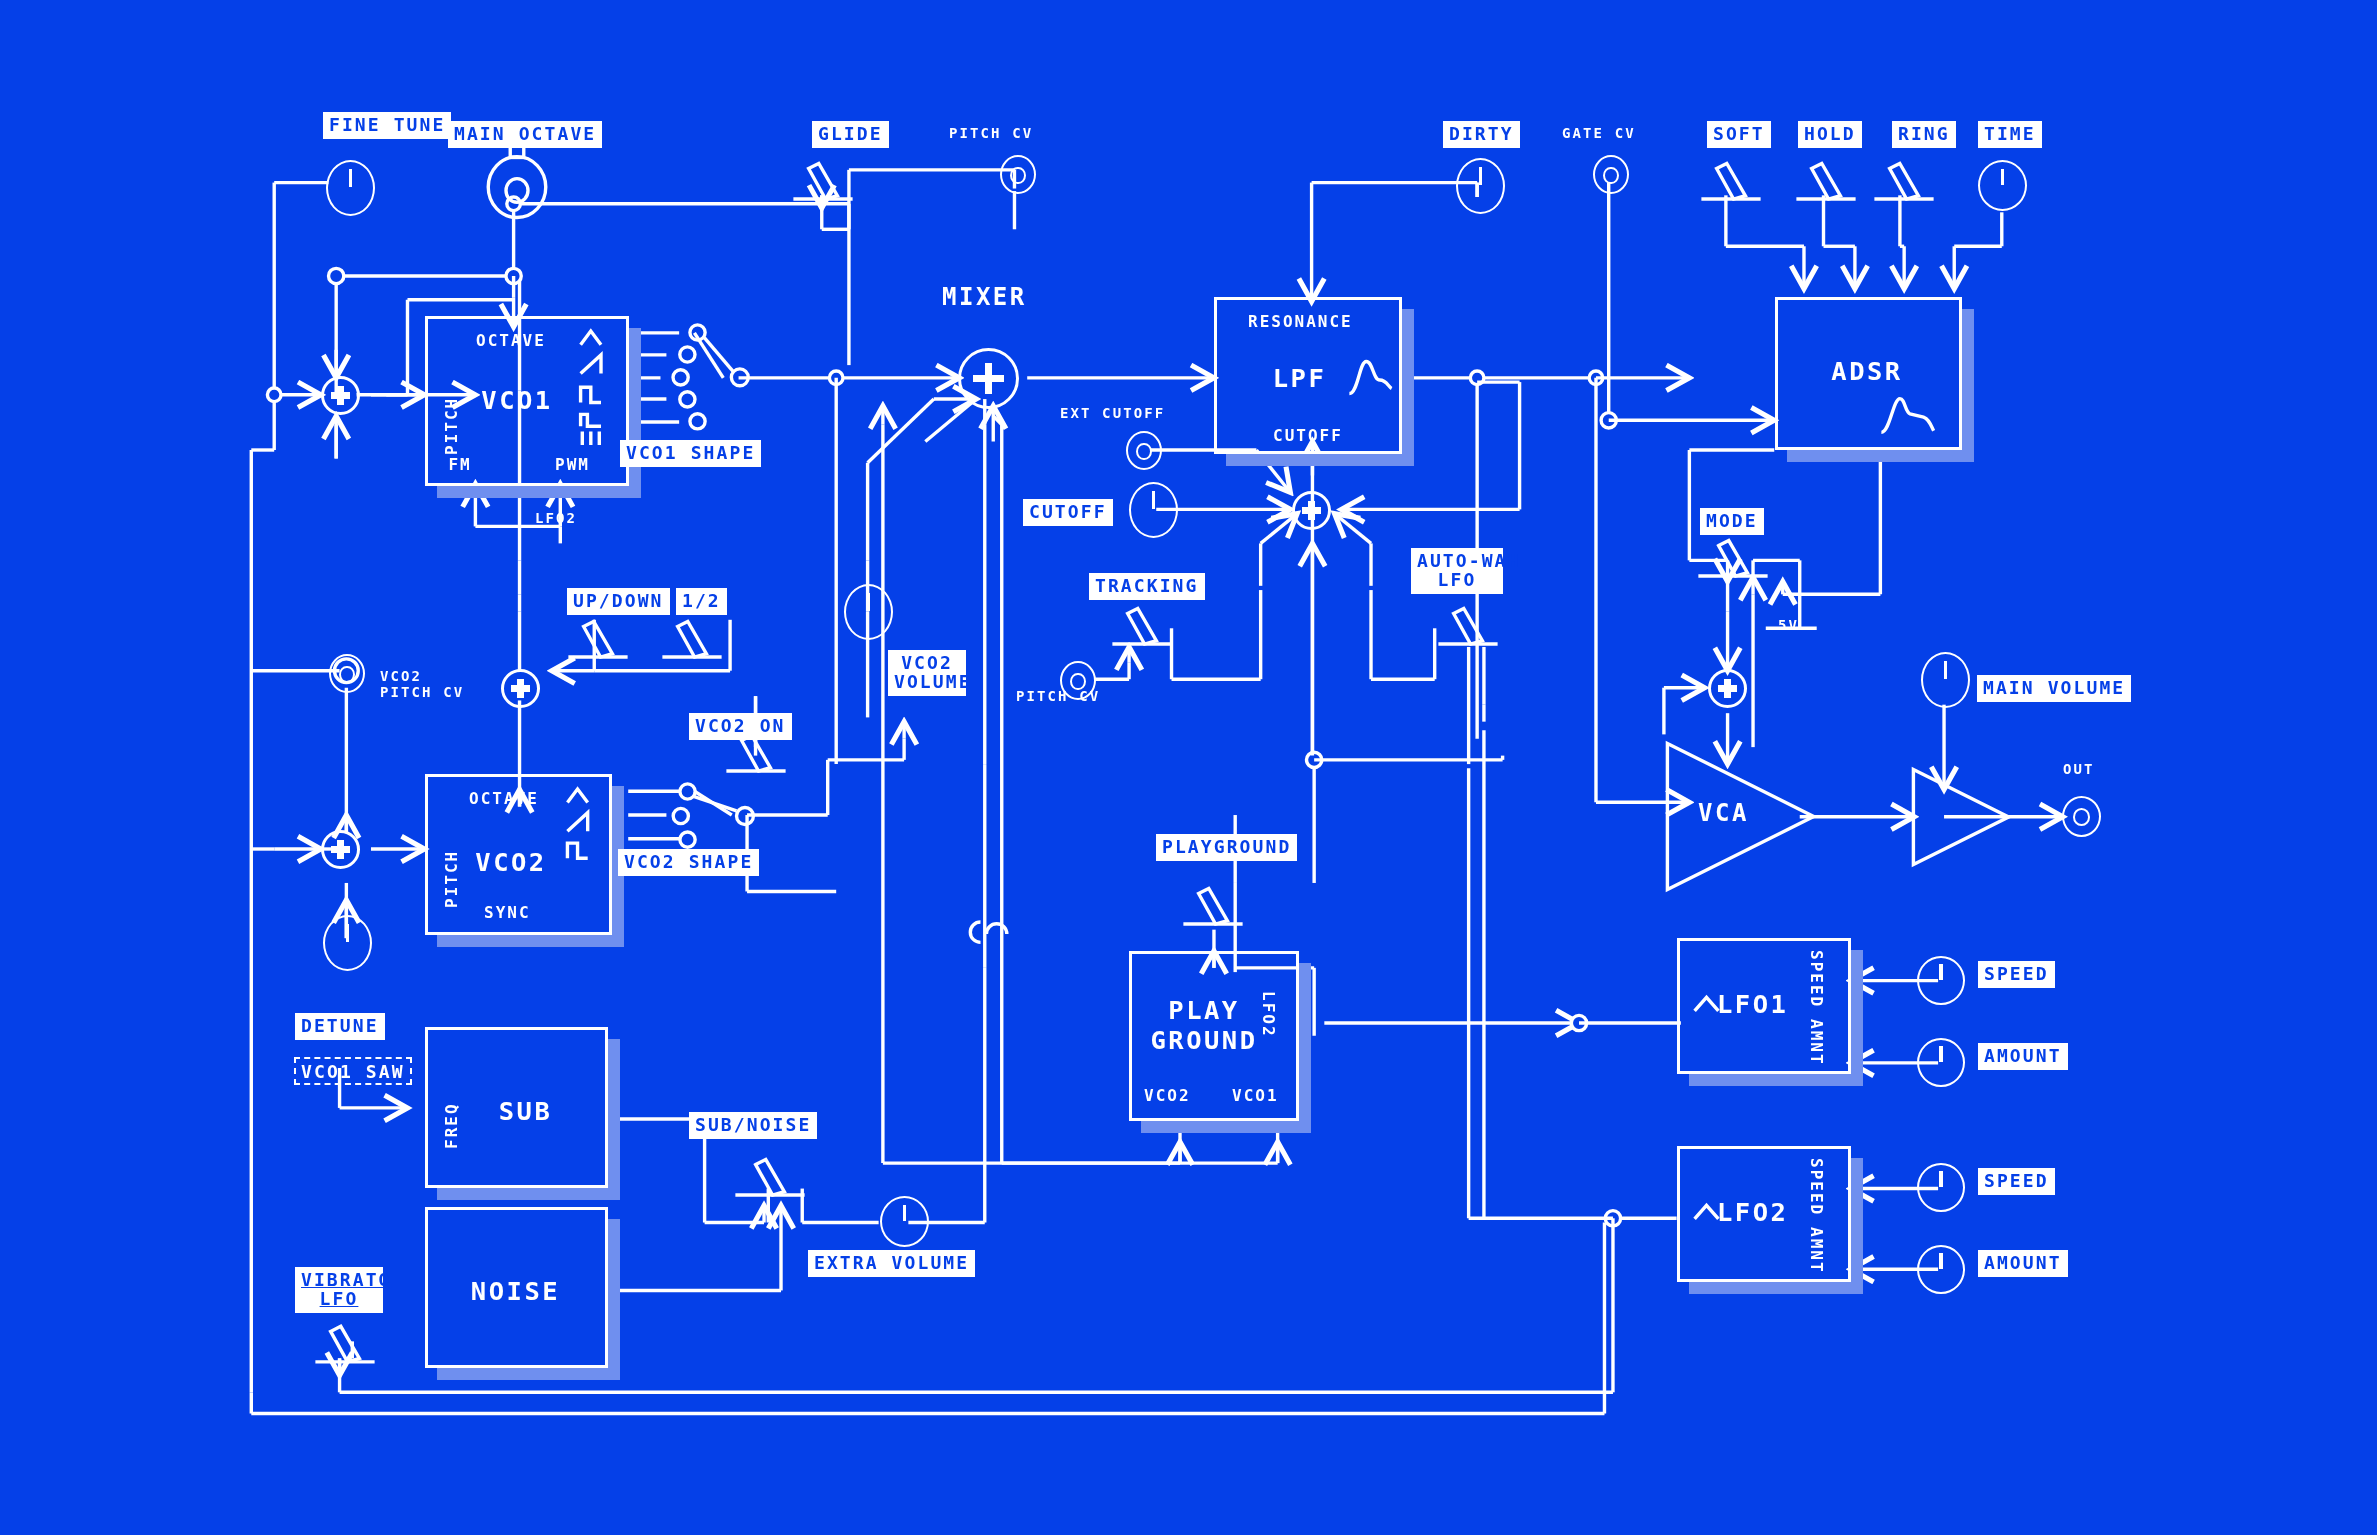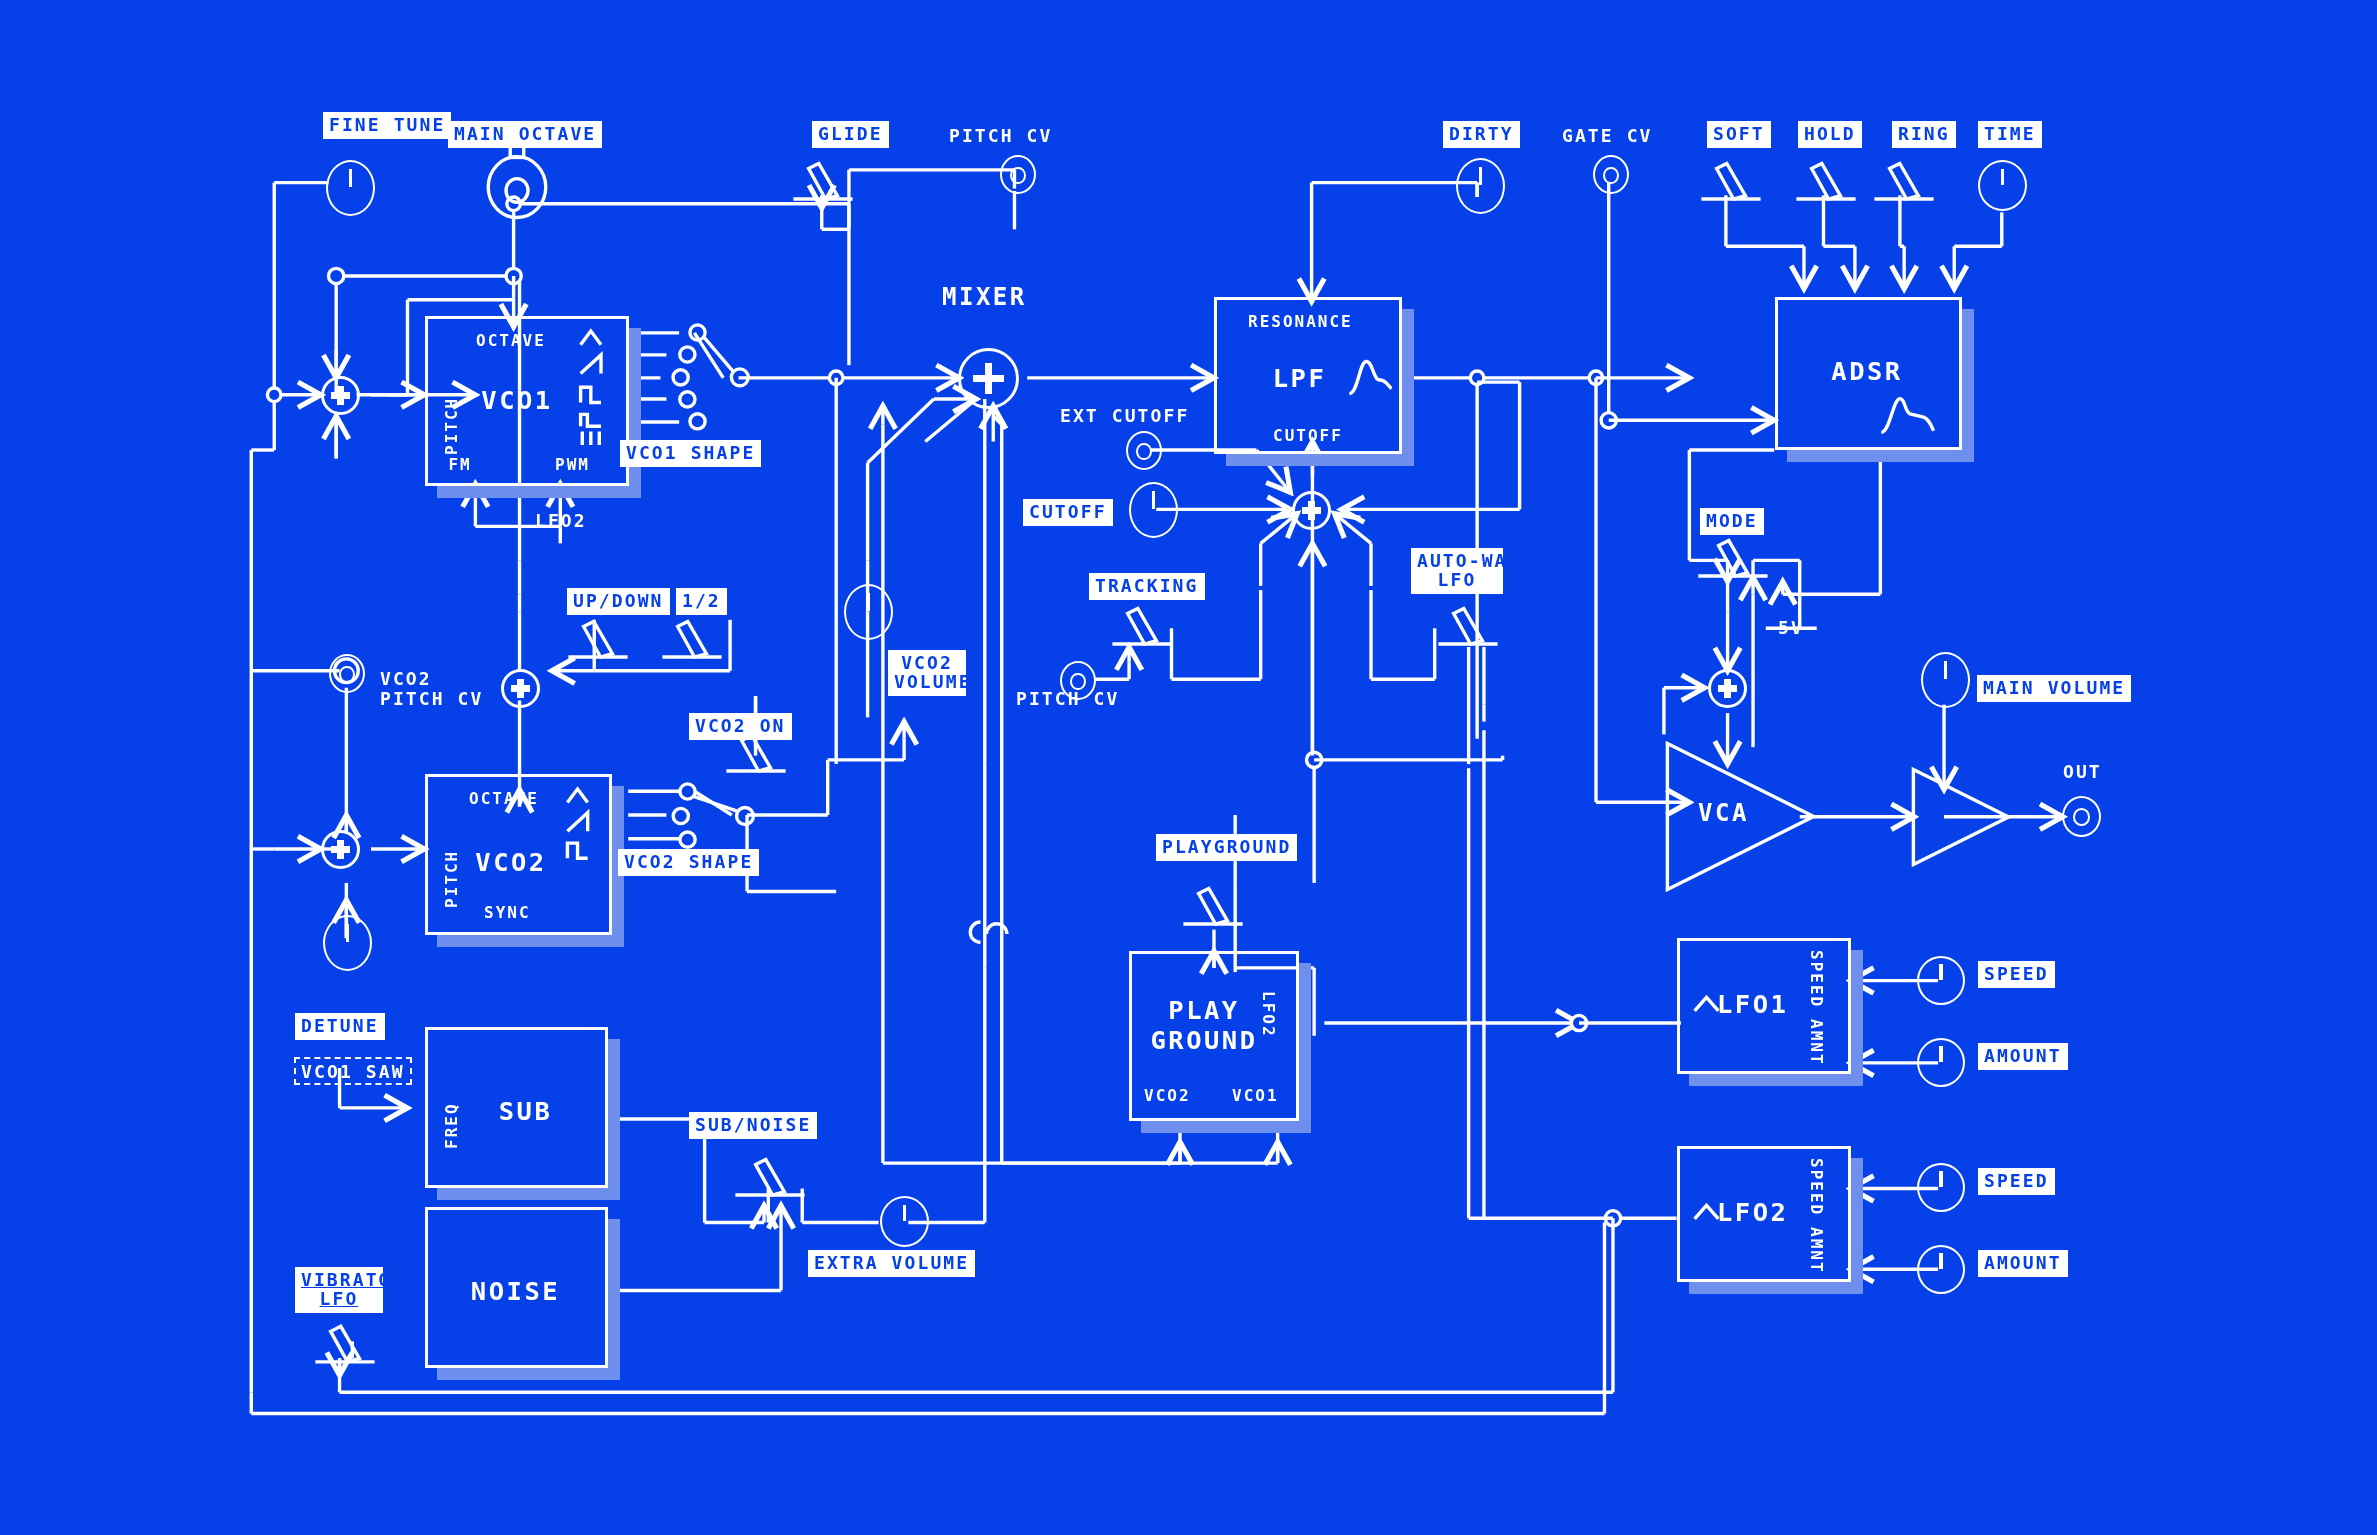--- a/index.html
+++ b/index.html
@@ -13,21 +13,21 @@
         font-family:"DejaVu Sans Mono","Liberation Mono",monospace;
         font-weight:bold;font-size:18px;letter-spacing:2.1px;
         padding:3.4px 6px 4.2px 6px;line-height:1.06;white-space:pre;
         box-sizing:border-box;}
   .chip.dashed{background:transparent;color:#ffffff;border:2.5px dashed #ffffff;padding:2.5px 5.1px;}
   .chip.center{text-align:center;}
 
   
   .ptext{position:absolute;color:#ffffff;
          font-family:"DejaVu Sans Mono","Liberation Mono",monospace;
-         font-weight:bold;font-size:18px;letter-spacing:2.1px;white-space:pre;line-height:1.12;}
+         font-weight:bold;font-size:14px;letter-spacing:2.1px;white-space:pre;line-height:1.12;}
   .ptext.big{font-size:24px;letter-spacing:2.5px;}
 
   
   .modbox{position:absolute;border:3.4px solid #ffffff;box-sizing:border-box;
           background:transparent;box-shadow:12px 12px 0 0 #6f8fef;}
   .modbox .mname{position:absolute;color:#ffffff;font-weight:bold;
           font-family:"DejaVu Sans Mono","Liberation Mono",monospace;
           font-size:25.5px;letter-spacing:2.5px;white-space:pre;text-align:center;line-height:1.18;}
   .modbox .mlab{position:absolute;color:#ffffff;font-weight:bold;
           font-family:"DejaVu Sans Mono","Liberation Mono",monospace;

